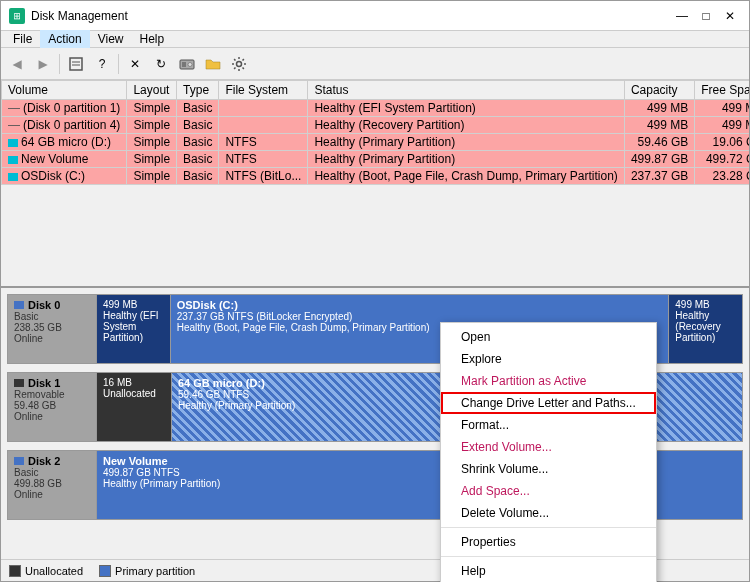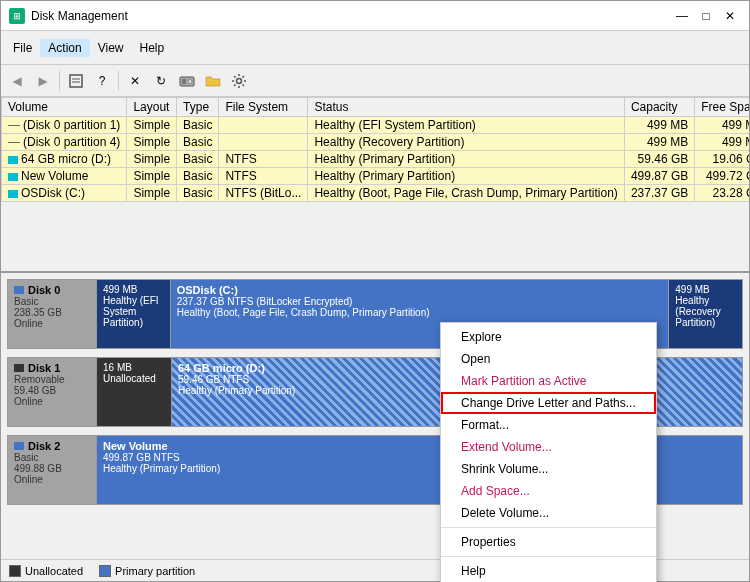--- a/index.html
+++ b/index.html
@@ -54,21 +54,21 @@
       height: 22px;
       display: flex; align-items: center; justify-content: center;
       font-size: 12px;
       cursor: pointer;
       border: none;
       background: transparent;
     }
 
     .menu-bar {
       background: #f0f0f0;
-      height: 34px;
+      height: 17px;
       display: flex;
       align-items: center;
       padding: 0 4px;
       border-bottom: 1px solid #ccc;
     }
     .menu-item {
       padding: 2px 8px;
       cursor: pointer;
       font-size: 12px;
     }
@@ -116,24 +116,24 @@
       border: 1px solid #ccc;
       padding: 2px 6px;
       text-align: left;
       font-weight: normal;
       white-space: nowrap;
     }
     .disk-table td {
       border: 1px solid #d0d0d0;
       padding: 1px 6px;
       white-space: nowrap;
-      background: #fef9c3;
+      background: #fca5a5;
     }
     .table-container {
-      height: 176px;
+      height: 208px;
       overflow-y: auto;
       border-bottom: 2px solid #999;
     }
 
     
     .disk-map-area {
       flex: 1;
       overflow-y: auto;
       background: #f0f0f0;
       padding: 6px;
@@ -458,22 +458,22 @@
       <span>Unallocated</span>
     </div>
     <div class="legend-item">
       <div class="legend-box" style="background:#4472c4;"></div>
       <span>Primary partition</span>
     </div>
   </div>
 </div>
 
 <div class="context-menu" id="context-menu">
-<div class="ctx-item">Explore</div>
-    <div class="ctx-item">Open</div>
+<div class="ctx-item">Open</div>
+    <div class="ctx-item">Explore</div>
     <div class="ctx-item disabled">Mark Partition as Active</div>
     <div class="ctx-item highlighted">Change Drive Letter and Paths...</div>
     <div class="ctx-item">Format...</div>
     <div class="ctx-item disabled">Extend Volume...</div>
     <div class="ctx-item">Shrink Volume...</div>
     <div class="ctx-item disabled">Add Space...</div>
     <div class="ctx-item">Delete Volume...</div>
     <div class="ctx-sep"></div>
     <div class="ctx-item">Properties</div>
     <div class="ctx-sep"></div>

